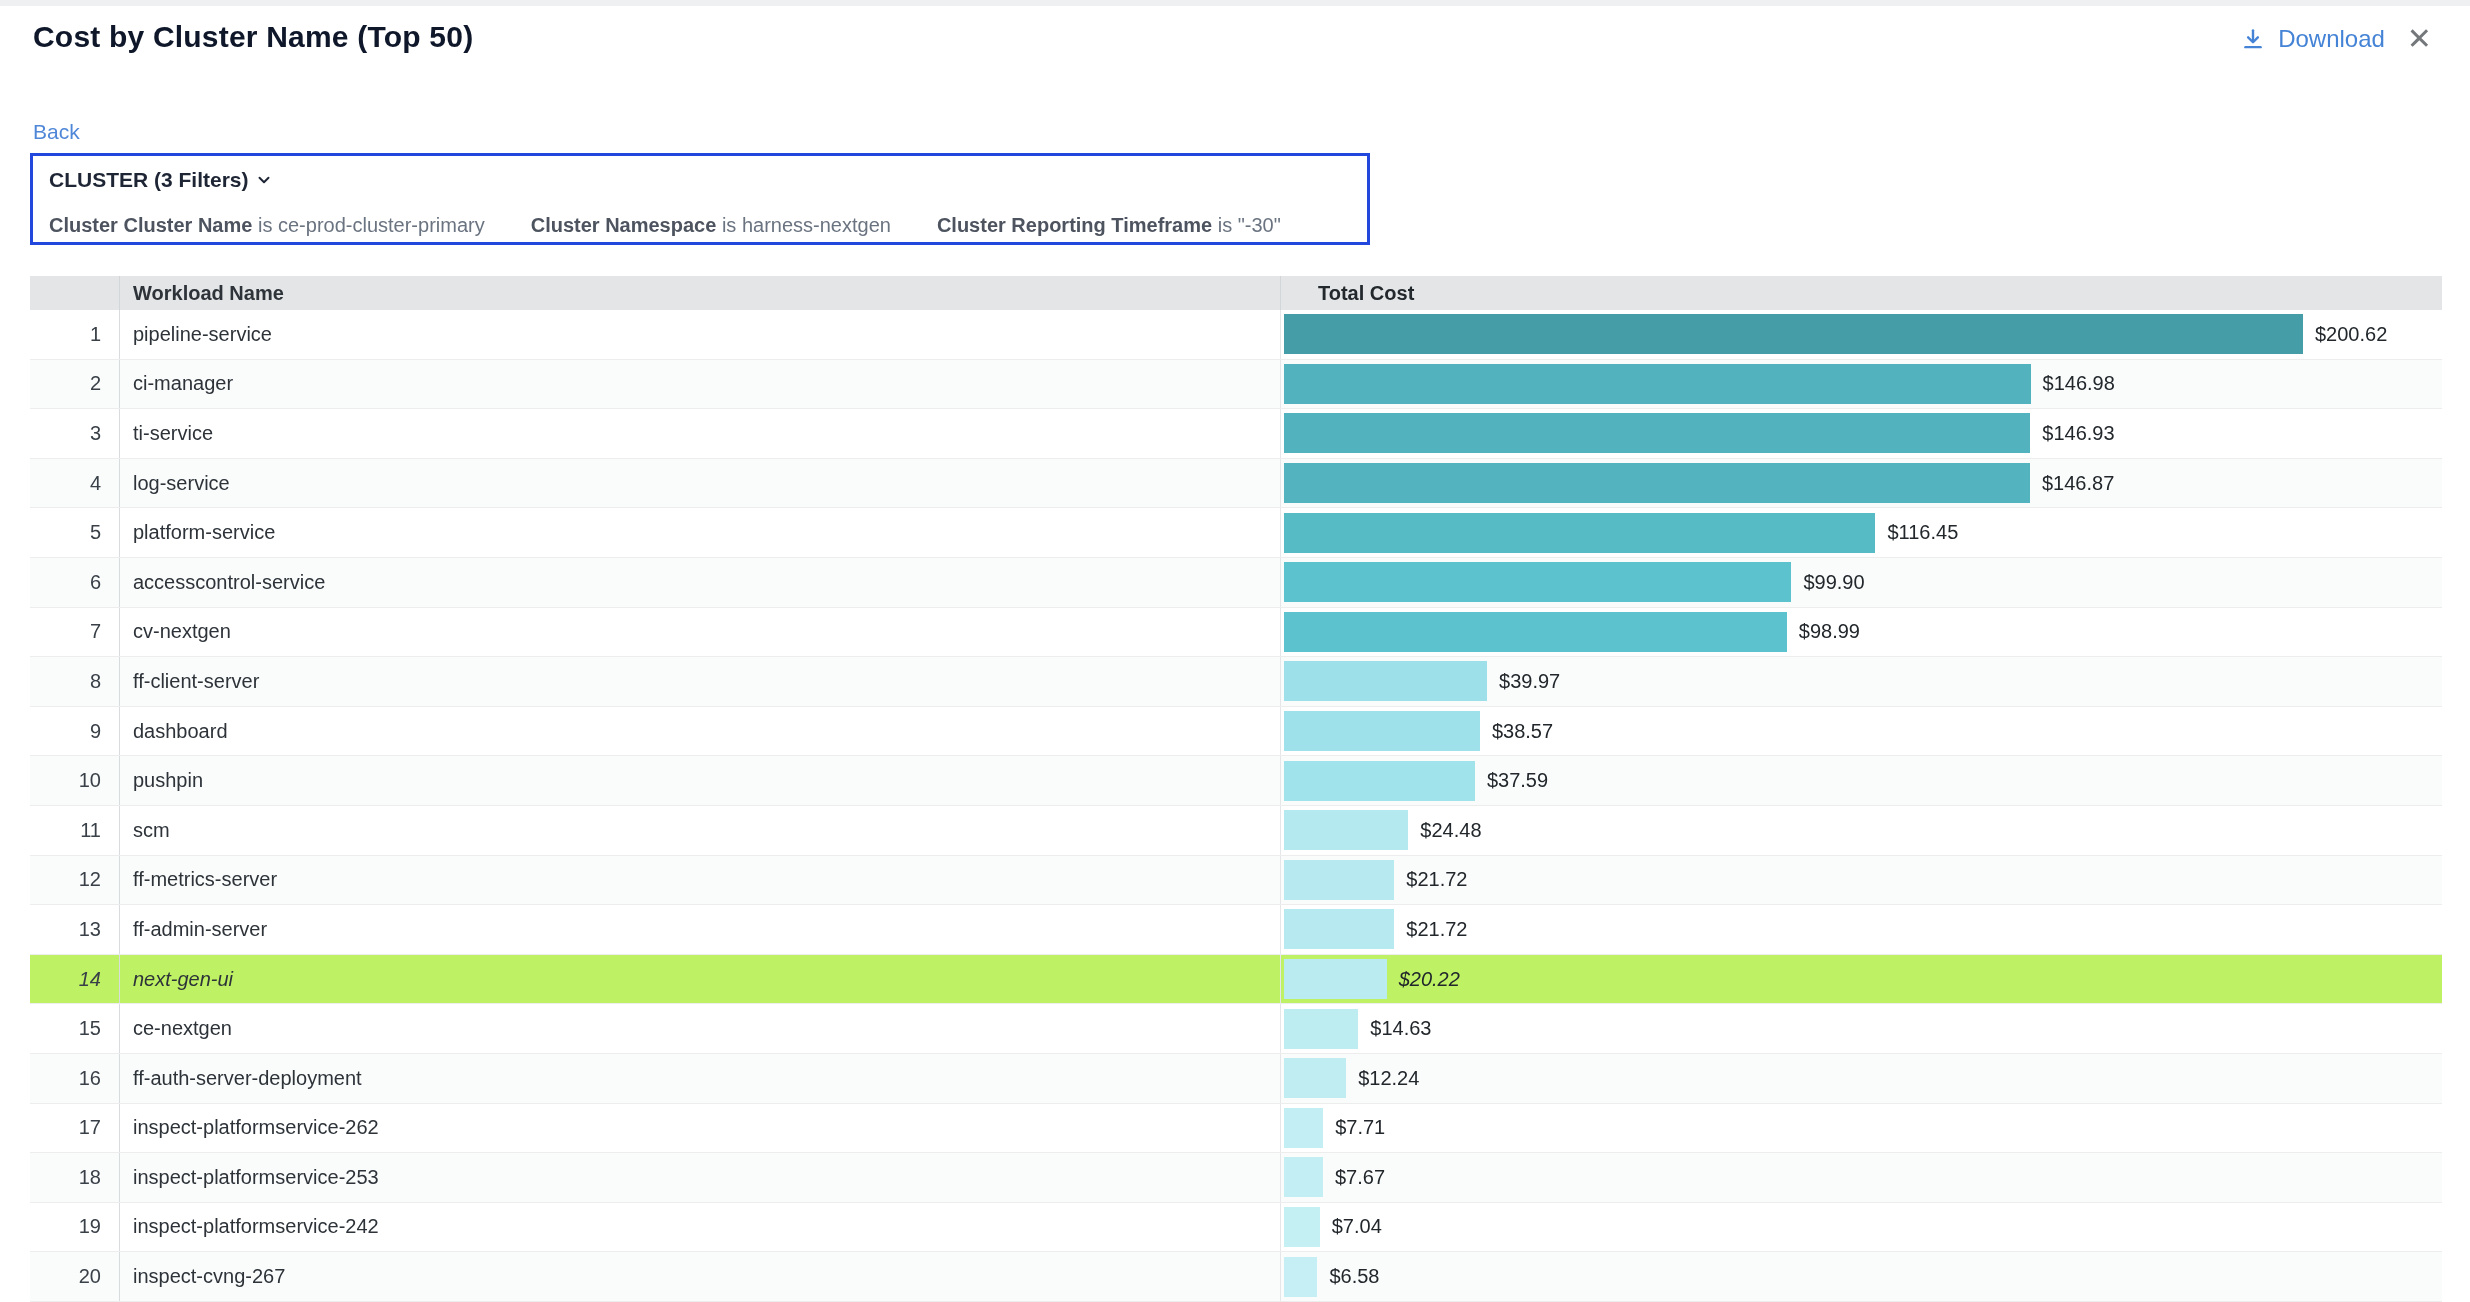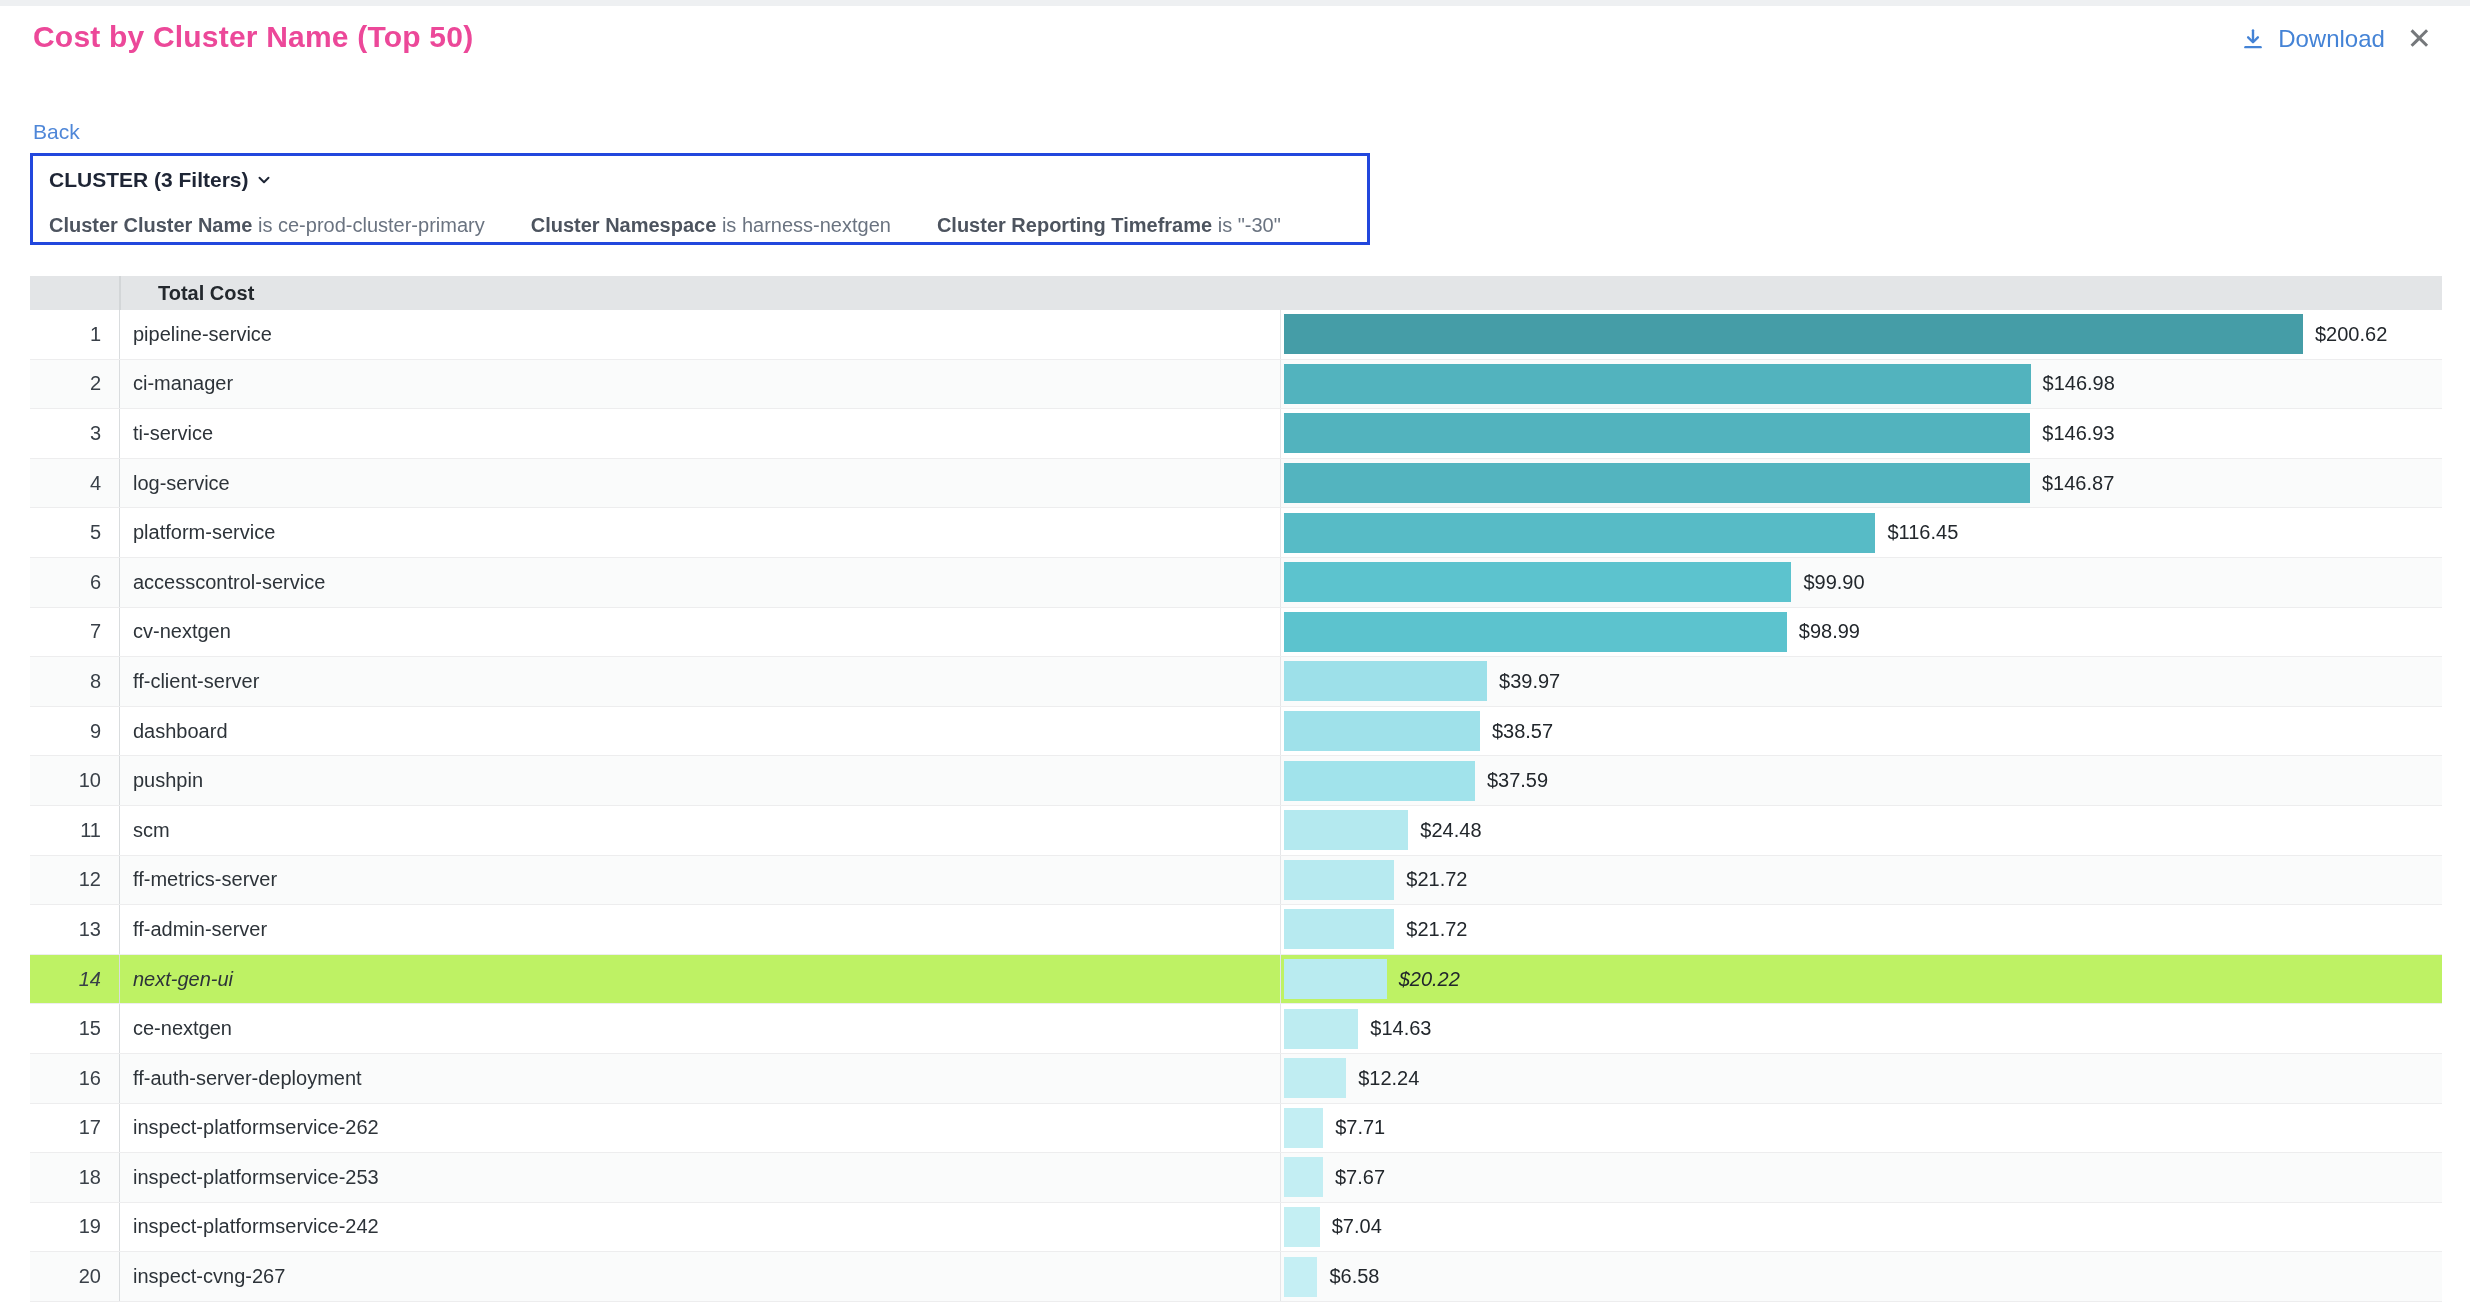--- a/index.html
+++ b/index.html
@@ -5,21 +5,21 @@
   html,body{margin:0;padding:0;}
   body{
     width:2470px;height:1302px;overflow:hidden;background:#ffffff;
     font-family:"Liberation Sans","DejaVu Sans",sans-serif;
     position:relative;
   }
   .top-edge{position:absolute;left:0;top:0;width:100%;height:6px;background:#eef0f2;}
   
   .page-title{
     position:absolute;left:33px;top:20px;margin:0;
-    font-size:30px;font-weight:700;color:#ec4899;letter-spacing:.2px;
+    font-size:30px;font-weight:700;color:#0f172a;letter-spacing:.2px;
   }
   .header-actions{position:absolute;right:38px;top:24px;display:flex;align-items:center;gap:22px;}
   .download-btn{display:flex;align-items:center;gap:12px;color:#4483d6;font-size:24px;font-weight:500;cursor:pointer;}
   .download-btn svg{display:block;}
   .close-btn{color:#75787b;font-size:30px;line-height:1;cursor:pointer;font-weight:400;}
   
   .back-link{position:absolute;left:33px;top:120px;color:#4f87d8;font-size:21px;cursor:pointer;text-decoration:none;}
   
   .filter-box{
     position:absolute;left:30px;top:153px;width:1340px;height:92px;
@@ -87,20 +87,21 @@
     <svg width="18" height="18" viewBox="0 0 24 24" fill="none" stroke="#1e2535" stroke-width="2.6" stroke-linecap="round" stroke-linejoin="round">
       <polyline points="6 9 12 15 18 9"></polyline>
     </svg>
   </div>
   <div class="filter-line" id="filter-line"><span class="fseg"><b>Cluster Cluster Name</b> <span>is ce-prod-cluster-primary</span></span><span class="fseg"><b>Cluster Namespace</b> <span>is harness-nextgen</span></span><span class="fseg"><b>Cluster Reporting Timeframe</b> <span>is "-30"</span></span></div>
 </div>
 
 <div class="cost-table">
   <div class="thead">
     <div class="col-num"></div>
+    <div class="col-name">Workload Name</div>
     <div class="col-cost">Total Cost</div>
   </div>
   <div id="tbody">
       <div class="trow">
         <div class="col-num">1</div>
         <div class="col-name">pipeline-service</div>
         <div class="col-cost">
           <div class="bar" style="width: 1019px; background: rgb(69, 157, 167);"></div>
           <span class="bar-value">$200.62</span>
         </div>

